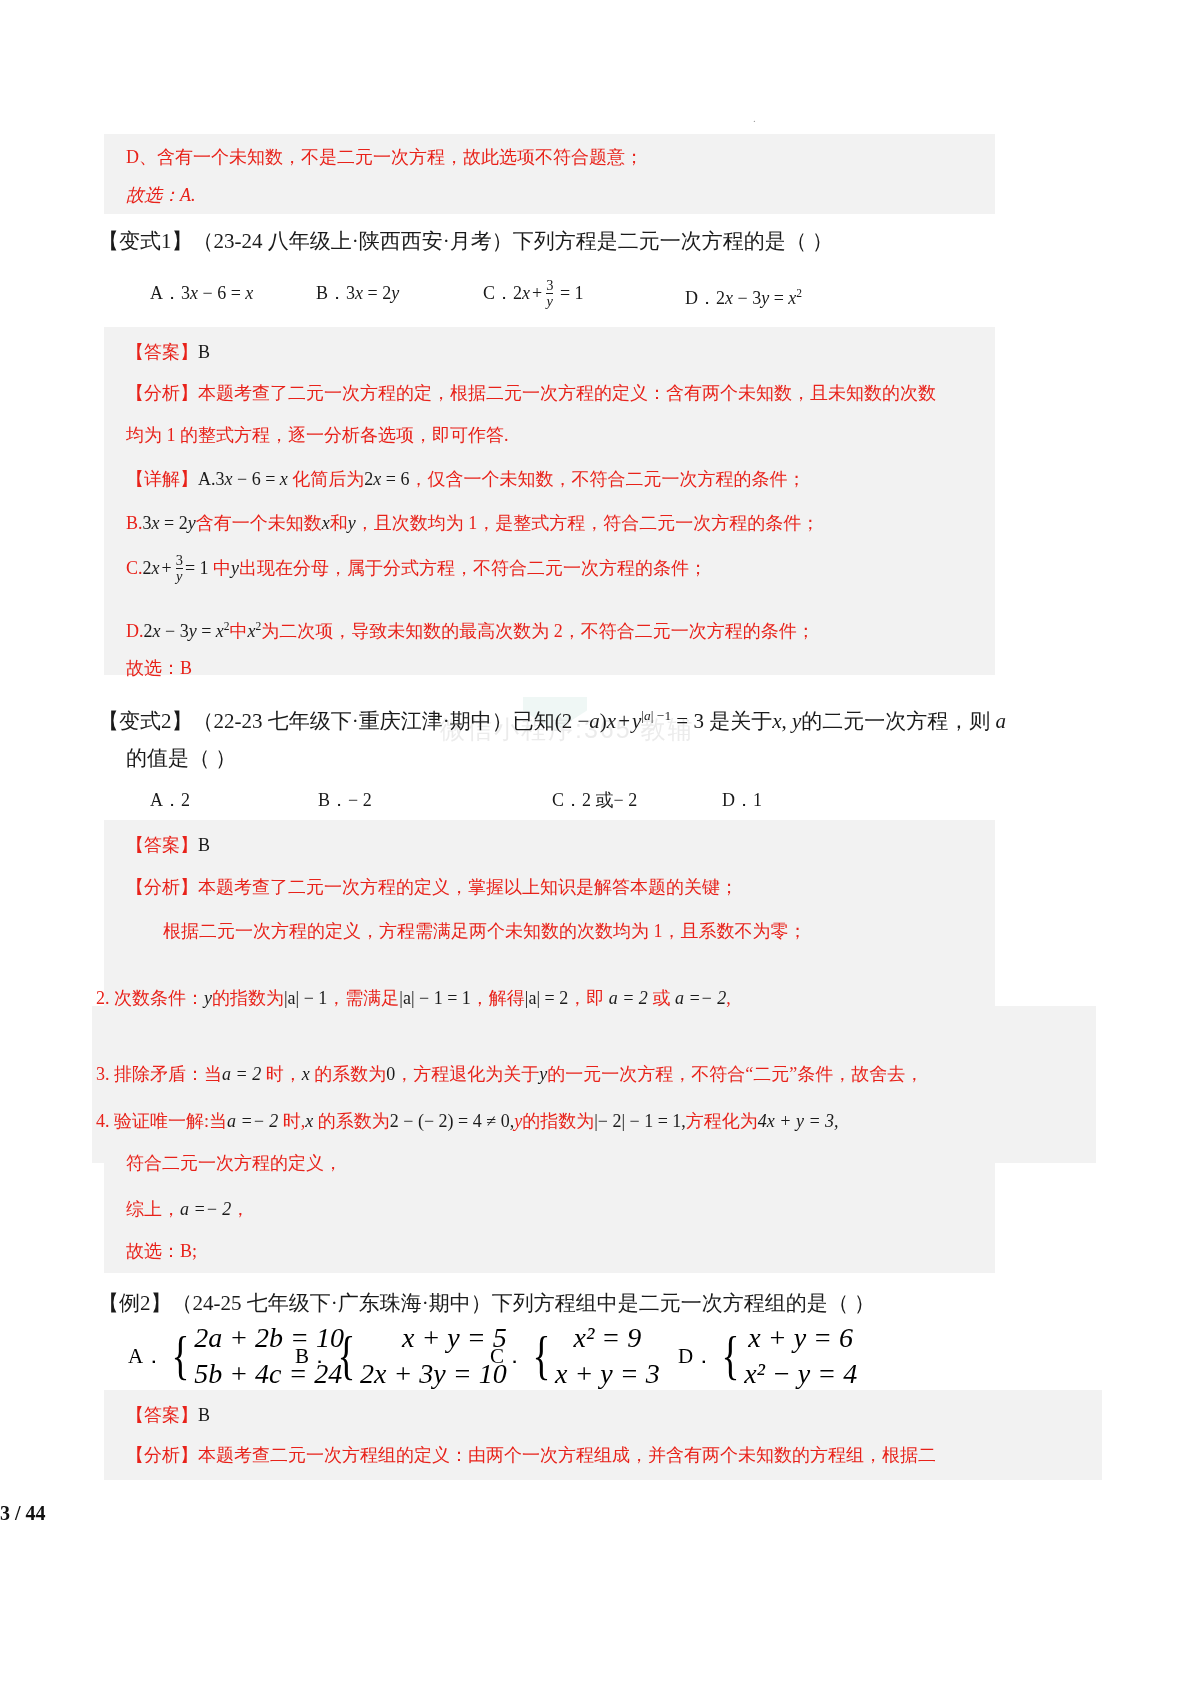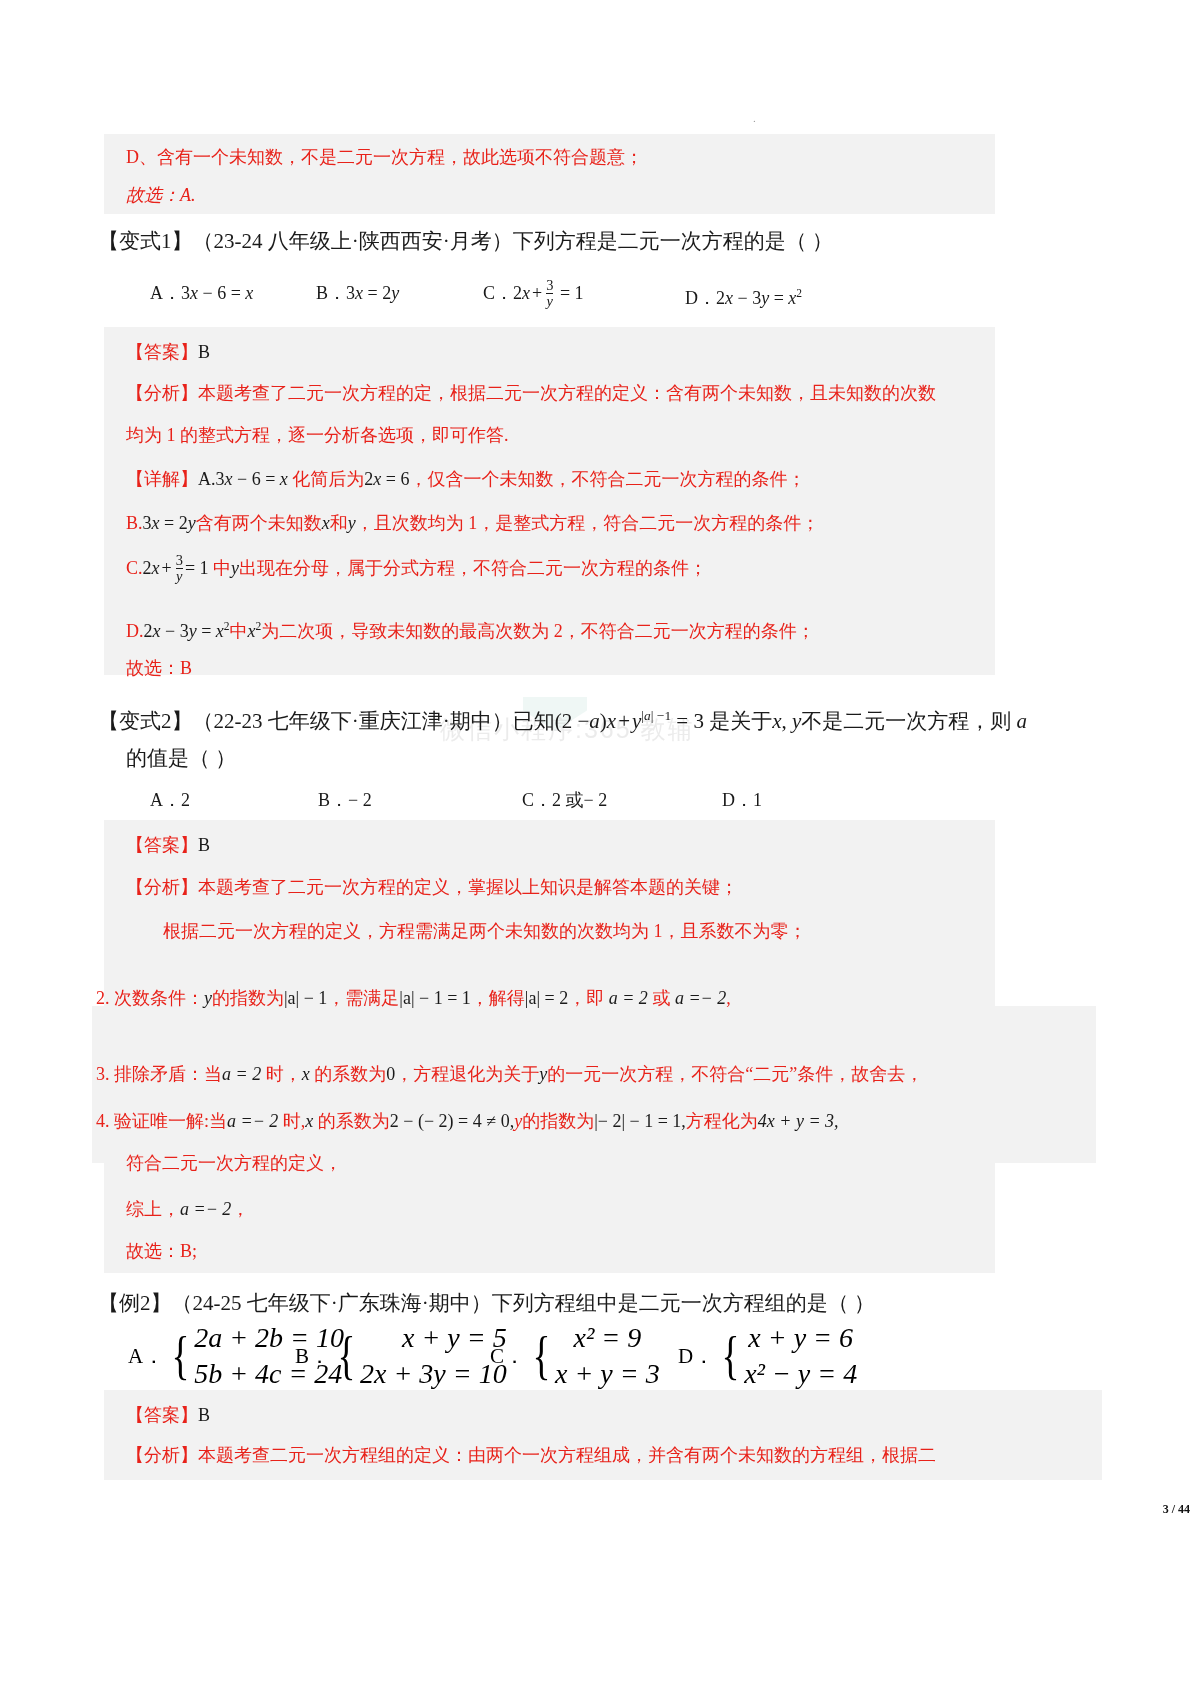--- a/index.html
+++ b/index.html
@@ -56,22 +56,22 @@
     pointer-events:none;
   }
   .wm-shape{
     position:absolute;width:64px;height:34px;pointer-events:none;
     background:#eaf4f2;opacity:.75;
     clip-path:polygon(0 0,100% 0,100% 40%,50% 100%,0 40%);
   }
 
   
   .footer{
-    position:absolute;width:100%;text-align:right;
-    font-size:12px;font-weight:bold;color:#111;
+    position:absolute;width:100%;text-align:left;
+    font-size:20px;font-weight:bold;color:#111;
   }
   .tick{position:absolute;color:#999;font-size:11px;}
 </style>
 </head>
 <body>
 
 <div class="page">
 
   <div class="tick" style="left:753px;top:112px;">.</div>
 
@@ -116,21 +116,21 @@
   <div class="ln" style="left:126px;top:456px;">
     <span class="red">【详解】</span><span class="blk">A.</span><span class="blk">3</span><span class="blk mi">x</span>
     <span class="blk">− 6 =</span>
     <span class="blk mi">x</span>
     <span class="red">化简后为</span><span class="blk">2</span><span class="blk mi">x</span>
     <span class="blk">= 6</span><span class="red">，仅含一个未知数，不符合二元一次方程的条件；</span>
   </div>
 
   <div class="ln" style="left:126px;top:500px;">
     <span class="red">B.</span><span class="blk">3</span><span class="blk mi">x</span>
-    <span class="blk">= 2</span><span class="blk mi">y</span><span class="red">含有两个未知数</span><span class="blk mi">x</span><span class="red">和</span><span class="blk mi">y</span><span class="red">，且次数均为 1，是整式方程，符合二元一次方程的条件；</span>
+    <span class="blk">= 2</span><span class="blk mi">y</span><span class="red">含有一个未知数</span><span class="blk mi">x</span><span class="red">和</span><span class="blk mi">y</span><span class="red">，且次数均为 1，是整式方程，符合二元一次方程的条件；</span>
   </div>
 
   <div class="ln" style="left:126px;top:545px;">
     <span class="red">C.</span><span class="blk">2</span><span class="blk mi">x</span><span class="blk op">+</span><span class="frac blk"><span class="num">3</span><span class="den mi">y</span></span><span class="blk">= 1</span>
     <span class="red">中</span><span class="blk mi">y</span><span class="red">出现在分母，属于分式方程，不符合二元一次方程的条件；</span>
   </div>
 
   <div class="ln" style="left:126px;top:603px;">
     <span class="red">D.</span><span class="blk">2</span><span class="blk mi">x</span>
     <span class="blk">− 3</span><span class="blk mi">y</span>
@@ -140,32 +140,32 @@
 
   <div class="ln red" style="left:126px;top:645px;">故选：B</div>
 
   <div class="wm-shape" style="left:523px;top:697px;"></div>
   <div class="wm" style="left:440px;top:713px;">微信小程序:365 教辅</div>
 
   <div class="ln stem blk" style="left:98px;top:693px;">
     <span>【变式2】</span><span>（22-23 七年级下·重庆江津·期中）</span><span>已知</span><span>(2 −</span><span class="mi">a</span><span>)</span><span class="mi">x</span><span class="op">+</span><span class="mi">y</span><sup class="ex"><span>|</span><span class="mi">a</span><span>| −1</span></sup>
     <span>= 3</span>
     <span>是关于</span><span class="mi">x</span><span>,</span>
-    <span class="mi">y</span><span>不是二元一次方程，则</span>
+    <span class="mi">y</span><span>的二元一次方程，则</span>
     <span class="mi">a</span>
   </div>
   <div class="ln stem blk" style="left:126px;top:735px;">的值是（   ）</div>
 
   <div class="ln blk" style="left:150px;top:777px;">
     <span>A．</span><span>2</span>
   </div>
   <div class="ln blk" style="left:318px;top:777px;">
     <span>B．</span><span>− 2</span>
   </div>
-  <div class="ln blk" style="left:522px;top:777px;">
+  <div class="ln blk" style="left:552px;top:777px;">
     <span>C．</span><span>2 或− 2</span>
   </div>
   <div class="ln blk" style="left:722px;top:777px;">
     <span>D．</span><span>1</span>
   </div>
 
   <div class="shade" style="left:104px;top:820px;width:891px;height:186px;"></div>
   <div class="shade" style="left:92px;top:1006px;width:1004px;height:157px;"></div>
   <div class="shade" style="left:104px;top:1163px;width:891px;height:110px;"></div>
 

